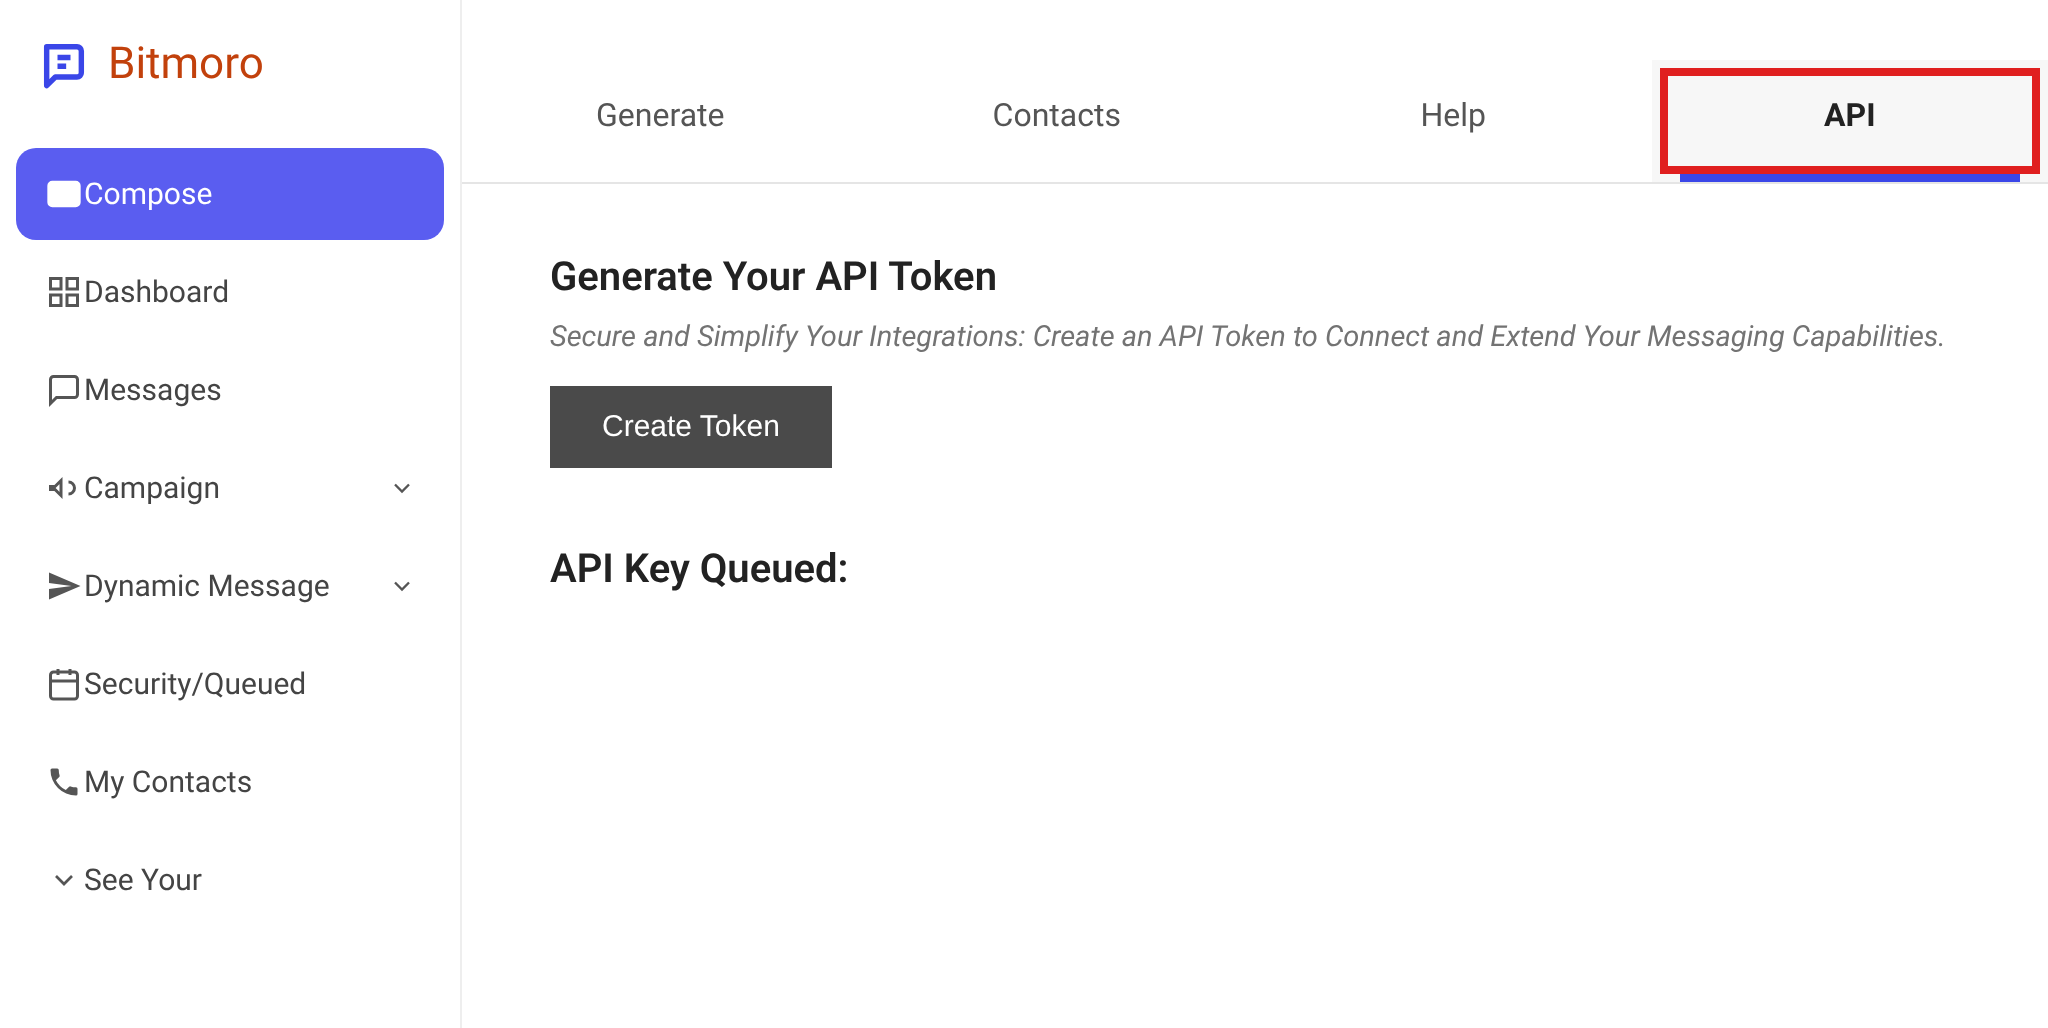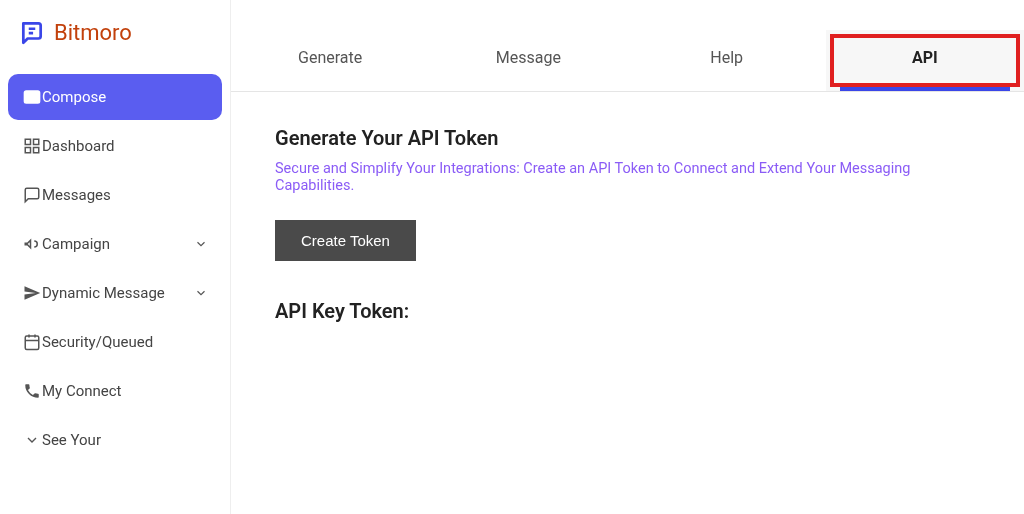--- a/index.html
+++ b/index.html
@@ -98,22 +98,23 @@
       padding: 34px 44px;
     }
     .section-title {
       font-size: 20px;
       font-weight: 600;
       color: #222;
       margin-bottom: 10px;
     }
     .section-sub {
       font-size: 14.5px;
-      color: #8b5cf6;
-      margin-bottom: 26px;
+      color: #737373;
+      margin-bottom: 16px;
+      font-style: italic;
     }
     .create-btn {
       background: #4a4a4a;
       color: #fff;
       border: none;
       border-radius: 0;
       padding: 12px 26px;
       font-size: 15px;
       cursor: pointer;
       margin-bottom: 38px;
@@ -209,48 +210,48 @@
     </span>
     <span class="nav-label">Security/Queued</span>
   </div>
 
   <div class="nav-item">
     <span class="nav-icon">
       <svg viewBox="0 0 24 24" width="18" height="18" fill="#555" stroke="#555" stroke-width="0">
           <path d="M6.6 10.8a15 15 0 0 0 6.6 6.6l2.2-2.2a1 1 0 0 1 1-.25 11.4 11.4 0 0 0 3.6.58 1 1 0 0 1 1 1V20a1 1 0 0 1-1 1A17 17 0 0 1 3 4a1 1 0 0 1 1-1h3.5a1 1 0 0 1 1 1 11.4 11.4 0 0 0 .58 3.6 1 1 0 0 1-.25 1z"></path>
         </svg>
     </span>
-    <span class="nav-label">My Connect</span>
+    <span class="nav-label">My Contacts</span>
   </div>
 
   <div class="nav-item">
     <span class="nav-icon">
       <svg viewBox="0 0 24 24" width="16" height="16" fill="none" stroke="#555" stroke-width="2">
           <polyline points="6 9 12 15 18 9"></polyline>
         </svg>
     </span>
     <span class="nav-label">See Your</span>
   </div>
 </aside>
 
 <main class="main">
   <nav class="tabbar">
     <div class="tab">
       <span>Generate</span>
     </div>
     <div class="tab">
-      <span>Message</span>
+      <span>Contacts</span>
     </div>
     <div class="tab">
       <span>Help</span>
     </div>
     <div class="tab active highlighted">
       <span>API</span>
     </div>
   </nav>
 
   <section class="content">
     <h2 class="section-title">Generate Your API Token</h2>
     <p class="section-sub">Secure and Simplify Your Integrations: Create an API Token to Connect and Extend Your Messaging Capabilities.</p>
     <button class="create-btn">Create Token</button>
-    <h3 class="list-title">API Key Token:</h3>
+    <h3 class="list-title">API Key Queued:</h3>
   </section>
 </main>
 
 </body></html>

